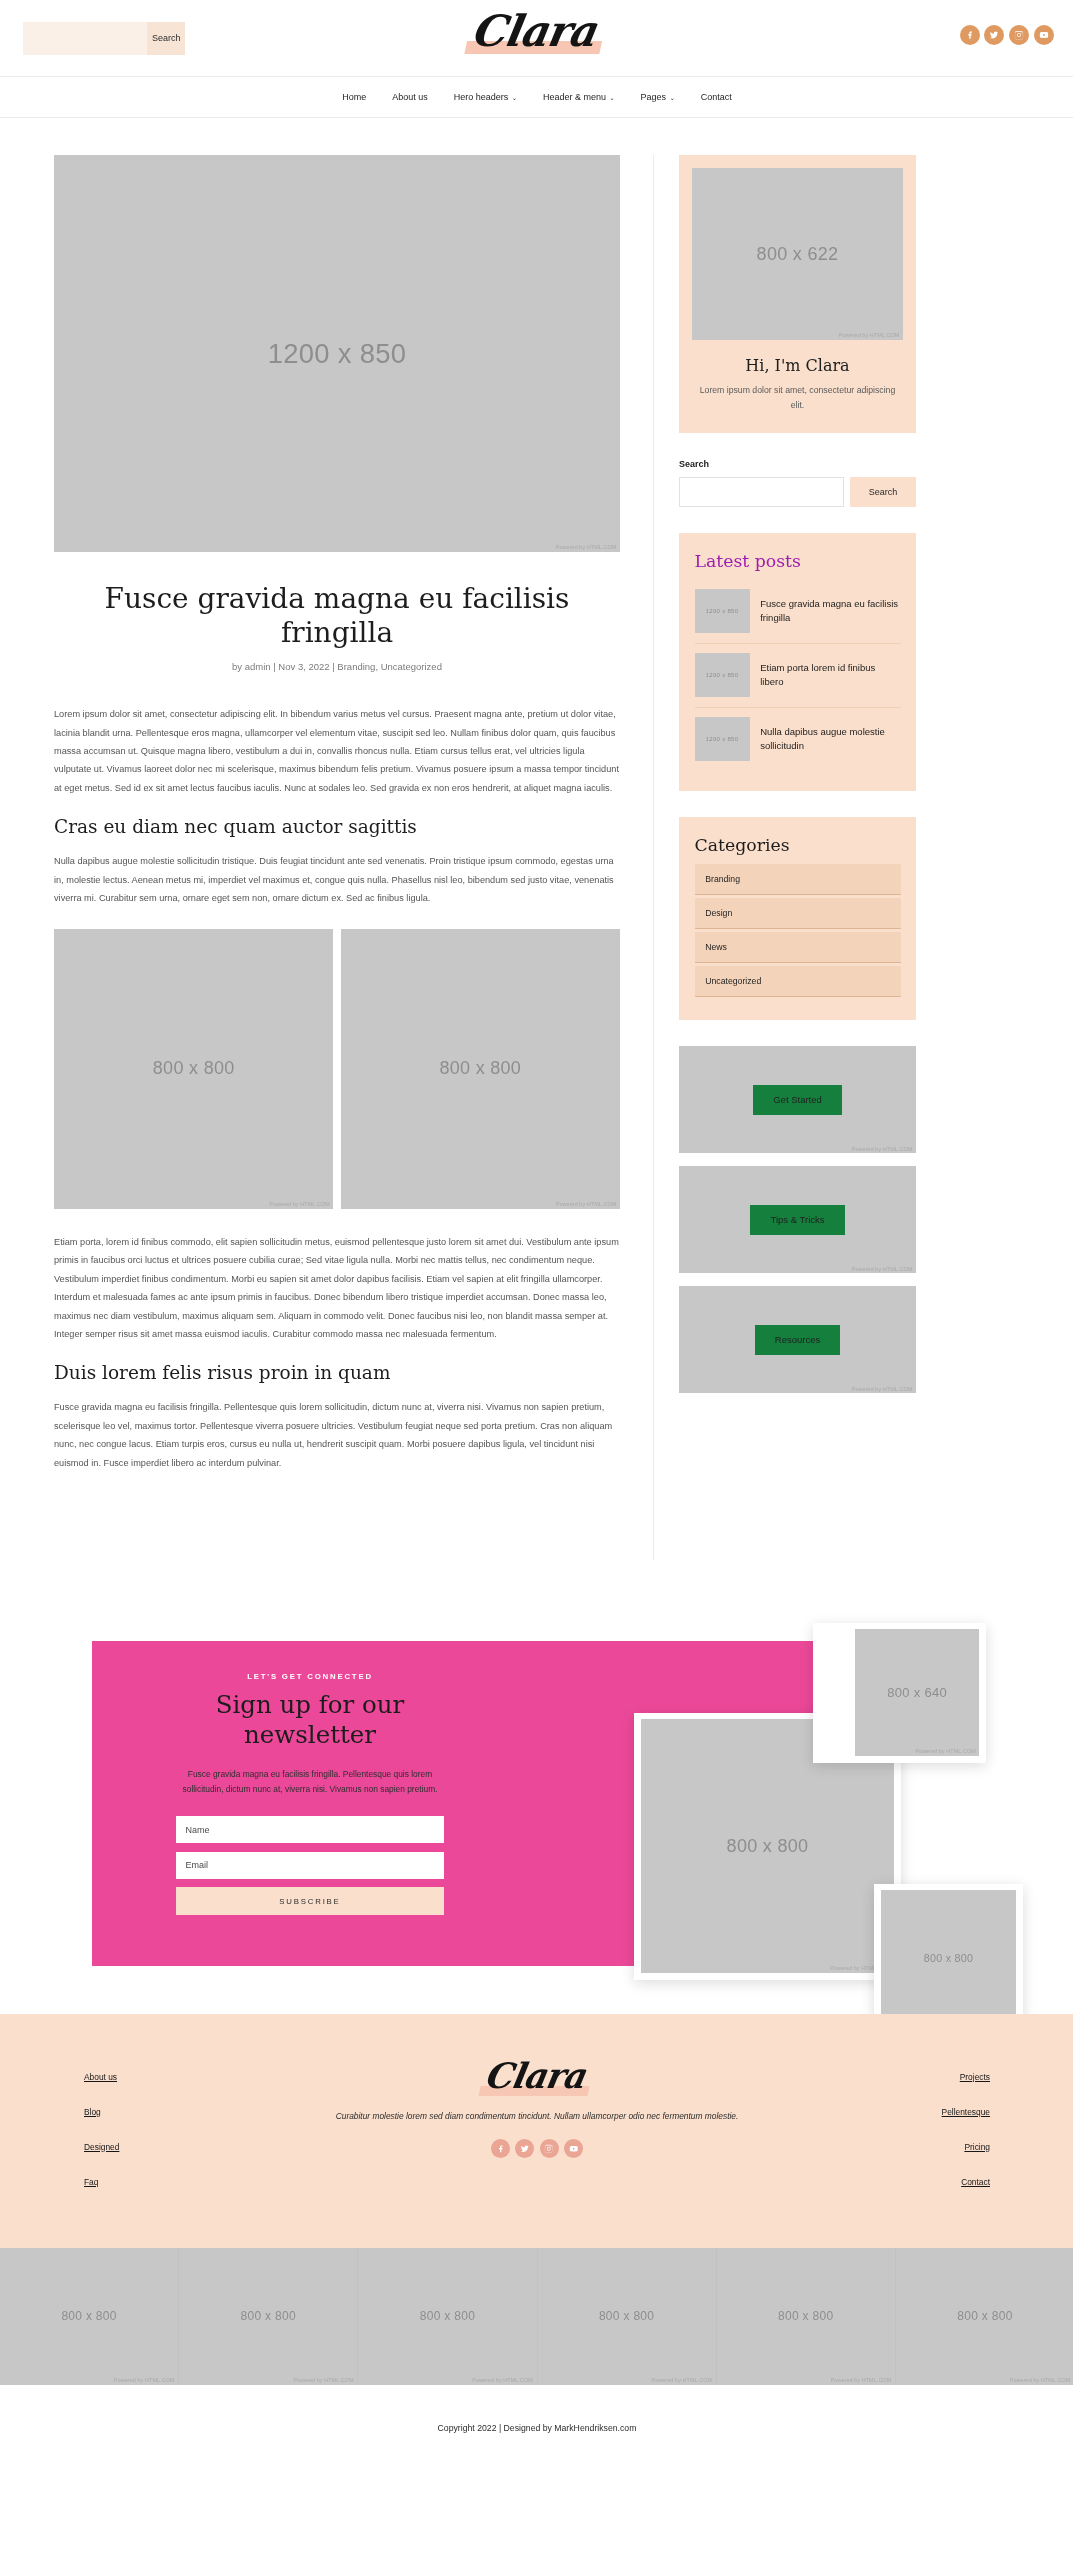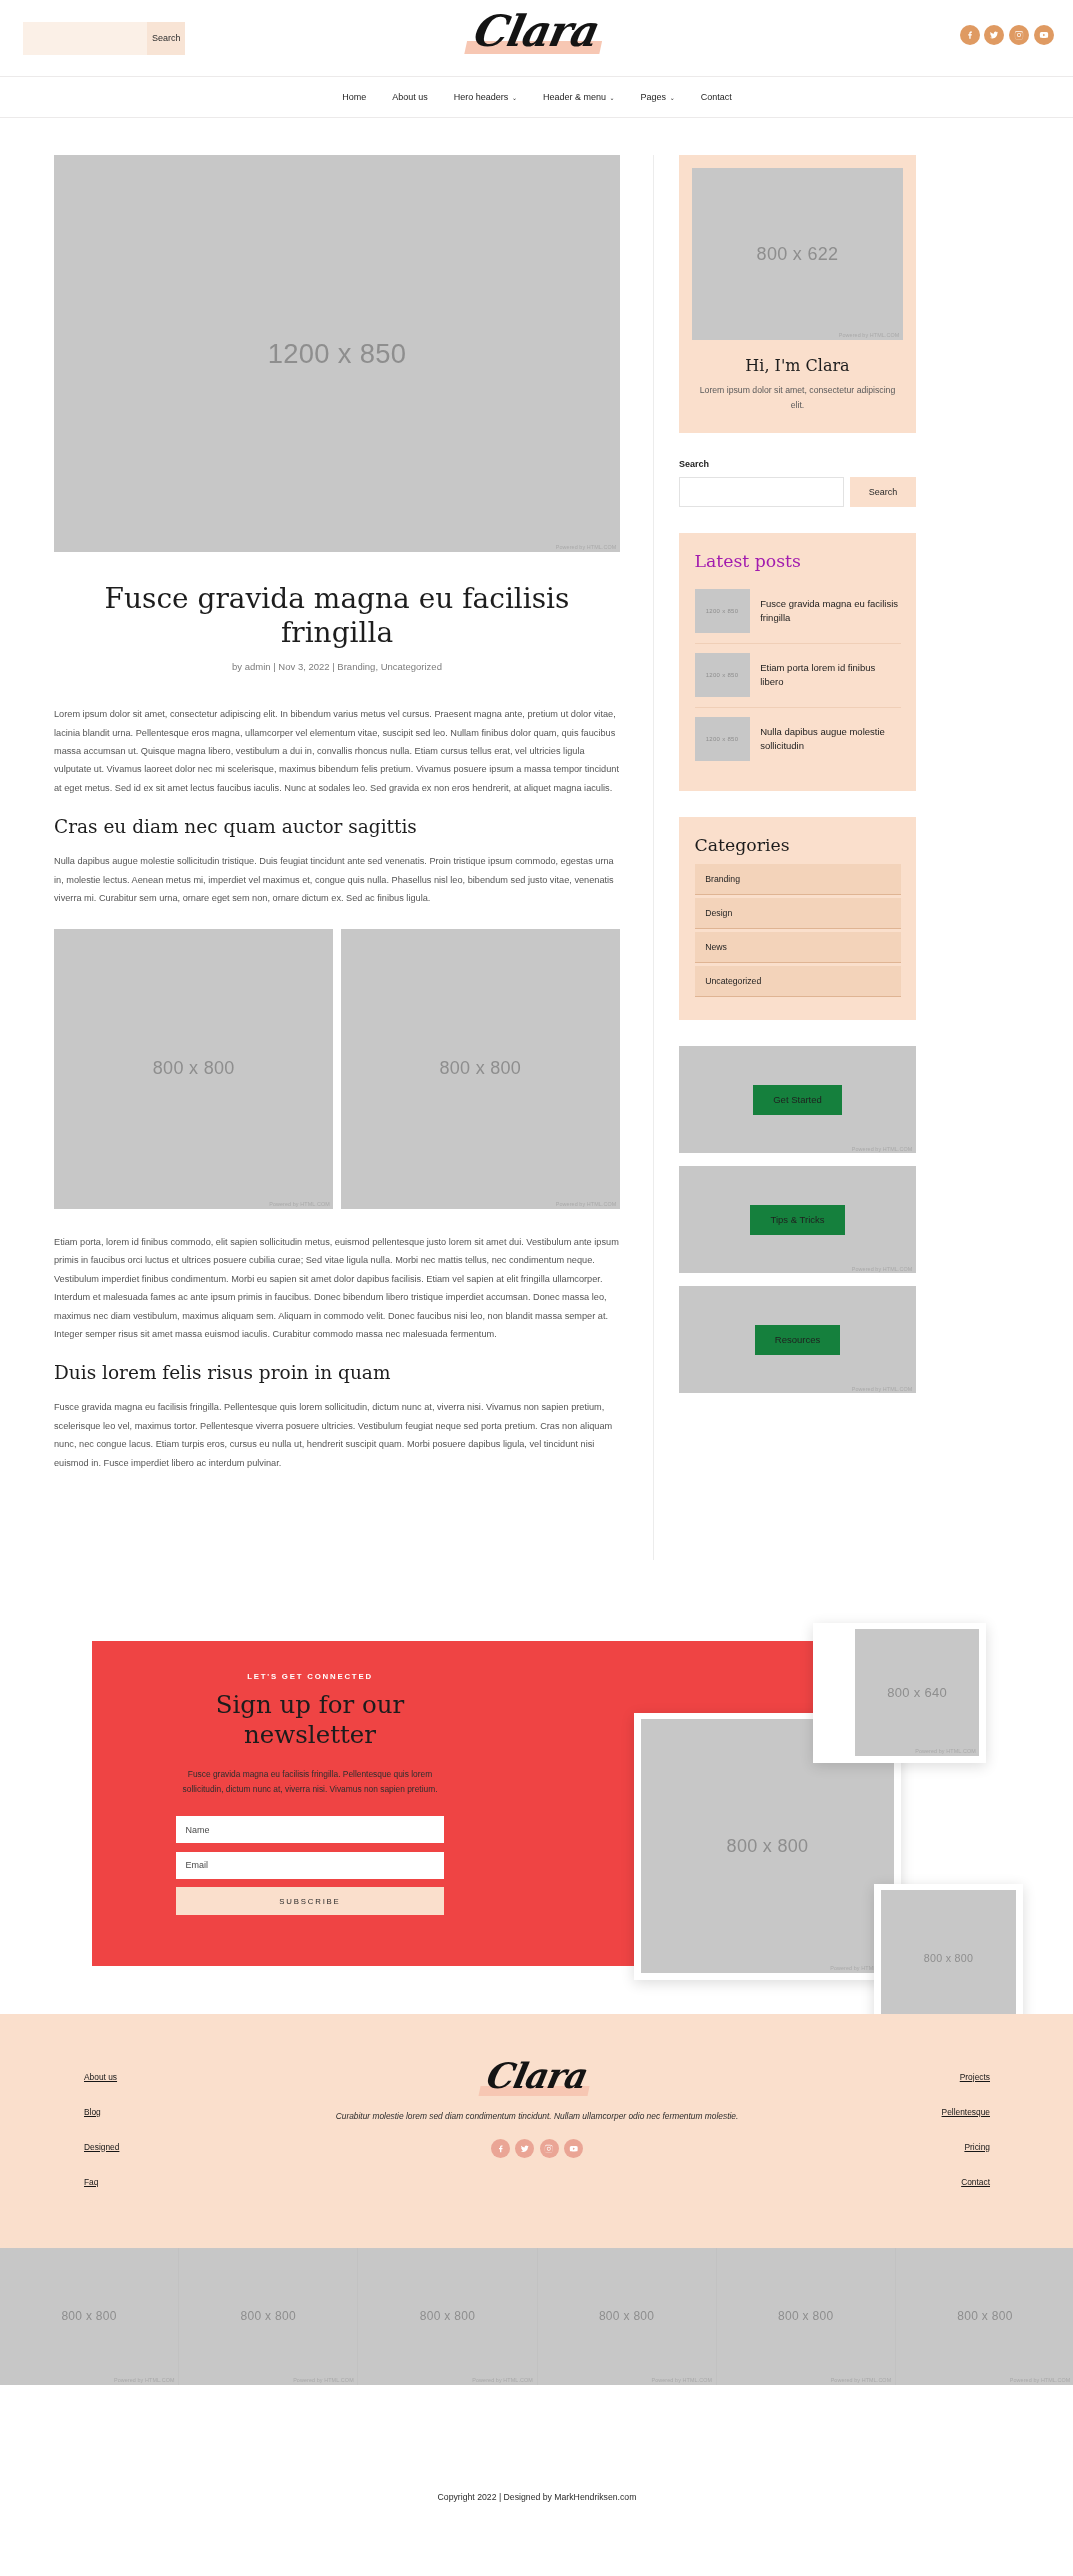--- a/index.html
+++ b/index.html
@@ -170,21 +170,21 @@
     font-family:"Liberation Sans", sans-serif; position: relative; z-index: 2;
   }
 
   
   .newsletter-section {
     position: relative; margin-top: 36px; height: 418px;
     background: #fff;
   }
   .nl-panel {
     position: absolute; left: 92px; top: 45px;
-    width: 782px; height: 325px; background: #ef4444;
+    width: 782px; height: 325px; background: #ec4899;
   }
   .nl-inner { position:absolute; left: 84px; top: 31px; width: 268px; text-align:center; }
   .nl-eyebrow {
     color:#fff; letter-spacing: 1.8px; font-size: 7.8px; font-weight: 700;
     margin-bottom: 8.4px;
   }
   .nl-title {
     font-family:"DejaVu Serif", serif; font-weight: 400; font-size: 24.5px;
     color: #1c1c1c; line-height:1.2; display:inline-block; position:relative;
     padding: 1.2px 4.8px;
@@ -257,22 +257,22 @@
   }
   .soc-f svg { width: 9.5px; height:9.5px; fill:#fff; }
 
   
   .gallery { display:flex; width: 1074px; }
   .gallery .ph { flex:1; height: 137px; border-right: 0.6px solid #c2c2c2; }
   .gallery .ph:last-child { border-right:0; }
   .gallery .phlabel { font-size: 12px; }
 
   .copyright {
-    height: 87px; display:flex; align-items:flex-end; justify-content:center;
-    font-size: 8.7px; color:#2b2b2b; background:#fff;margin-top:30px;
+    height: 87px; display:flex; align-items:center; justify-content:center;
+    font-size: 8.7px; color:#2b2b2b; background:#fff;
   }
 </style>
 </head>
 <body>
 
 <div class="page">
 
   <div class="topbar">
     <form class="topbar-search">
       <input type="text" value="" placeholder="" style="">

